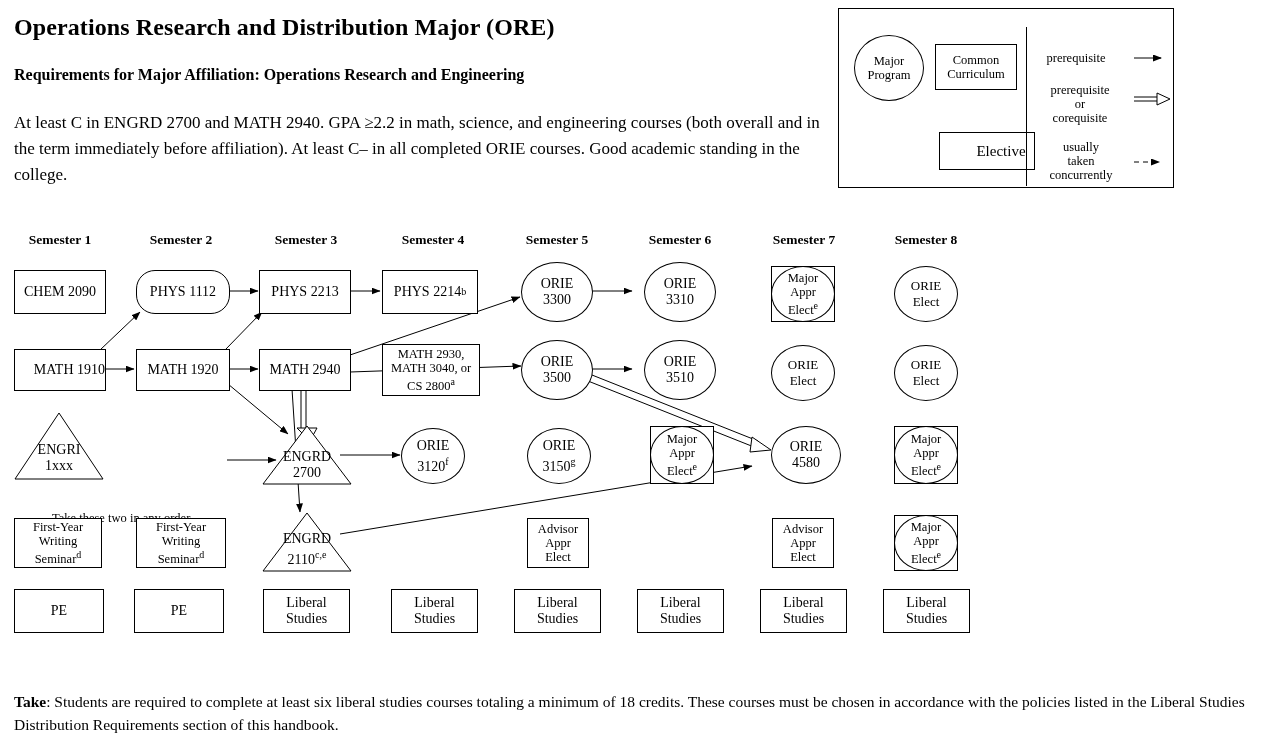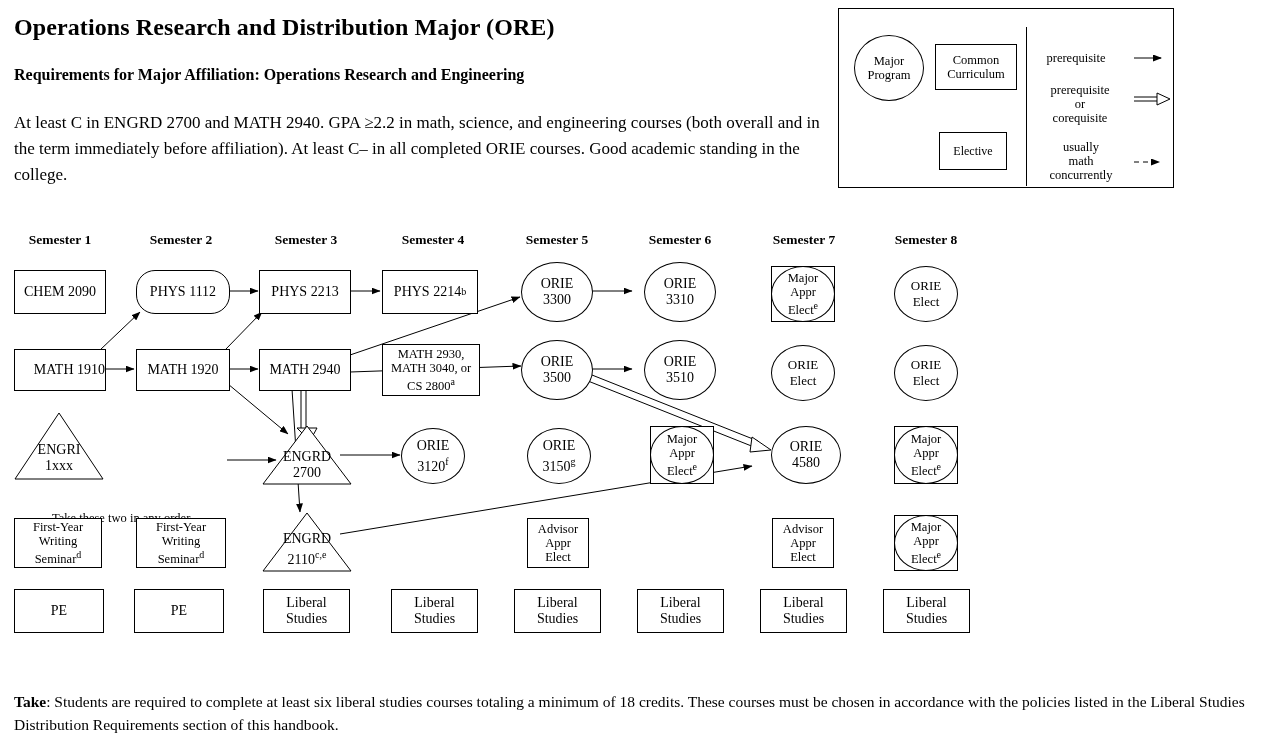--- a/index.html
+++ b/index.html
@@ -20,21 +20,21 @@
   .keybox{position:absolute;left:838px;top:8px;width:334px;height:178px;border:1px solid #000;background:#fff;}
   .keyhdr{height:17px;background:#9a9a9a;border-bottom:1px solid #000;text-align:center;font-size:13px;line-height:17px;}
   .keydiv{position:absolute;left:187px;top:18px;width:0;height:159px;border-left:1px solid #000;}
   .key-ellipse{position:absolute;left:15px;top:26px;width:68px;height:64px;border:1px solid #000;border-radius:50%;
      display:flex;align-items:center;justify-content:center;text-align:center;font-size:12.5px;line-height:14px;}
   .key-rect{position:absolute;left:96px;top:35px;width:80px;height:44px;border:1px solid #000;
      display:flex;align-items:center;justify-content:center;text-align:center;font-size:12.5px;line-height:14px;}
   .key-tri{position:absolute;left:14px;top:108px;width:72px;height:60px;}
   .key-tri .lbl{position:absolute;left:0;top:28px;width:72px;text-align:center;font-size:12.5px;line-height:14px;}
   .key-elect{position:absolute;left:100px;top:123px;width:66px;height:36px;border:1px solid #000;
-     display:flex;align-items:center;justify-content:center;font-size:12px;}
+     display:flex;align-items:center;justify-content:center;font-size:15px;padding-left:28px;}
   .key-lab{position:absolute;font-size:12.5px;line-height:14px;text-align:center;}
 
   
   .semhdr{position:absolute;font-size:13.5px;font-weight:bold;text-align:center;width:120px;}
 
   
   .node{position:absolute;display:flex;align-items:center;justify-content:center;
         text-align:center;font-size:14px;line-height:16px;background:#fff;}
   .rect{border:1px solid #000;}
   .ellipse{border:1px solid #000;border-radius:50%;}
@@ -71,21 +71,21 @@
 
     <div class="key-elect">
       <span>Elective</span>
     </div>
 
     <div class="key-lab" style="left:196px;top:42px;width:82px;">prerequisite</div>
     <div class="key-lab" style="left:196px;top:74px;width:90px;white-space:pre-line;">prerequisite
 or
 corequisite</div>
     <div class="key-lab" style="left:196px;top:131px;width:92px;white-space:pre-line;">usually
-math
+taken
 concurrently</div>
 
     <svg style="position:absolute;left:0;top:0;width:334px;height:178px;">
       <defs>
         <marker id="kA" markerWidth="9" markerHeight="7" refX="8" refY="3.5" orient="auto">
           <polygon points="0,0 9,3.5 0,7" fill="#000"></polygon>
         </marker>
       </defs>
       <line x1="295" y1="49" x2="322" y2="49" stroke="#000" stroke-width="1" marker-end="url(#kA)"></line>
       <line x1="295" y1="88" x2="320" y2="88" stroke="#000" stroke-width="1"></line>

